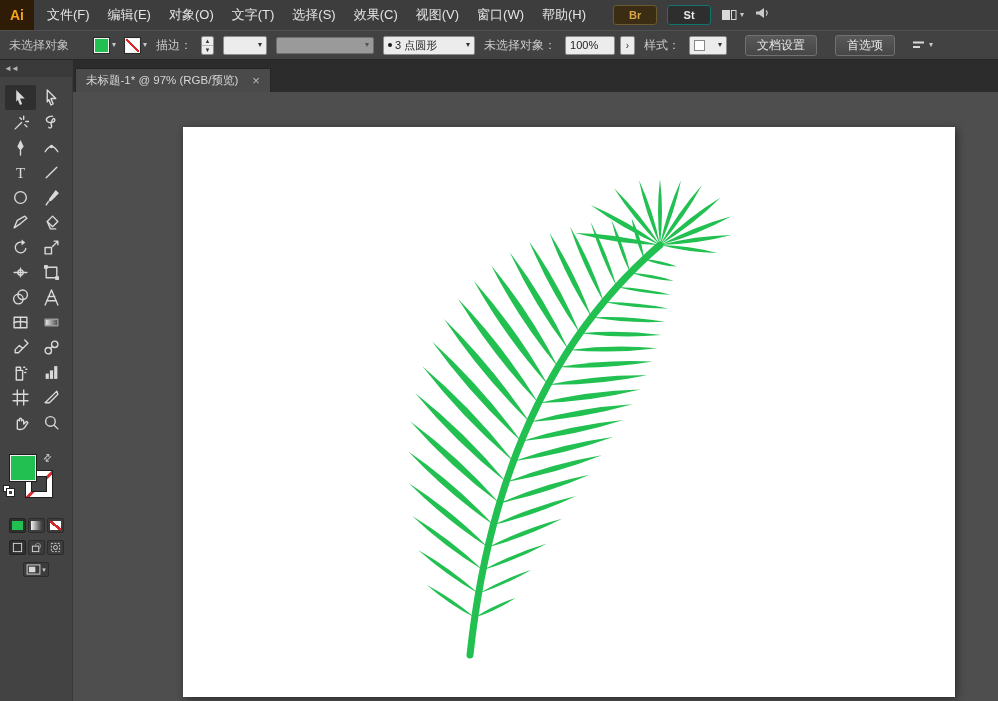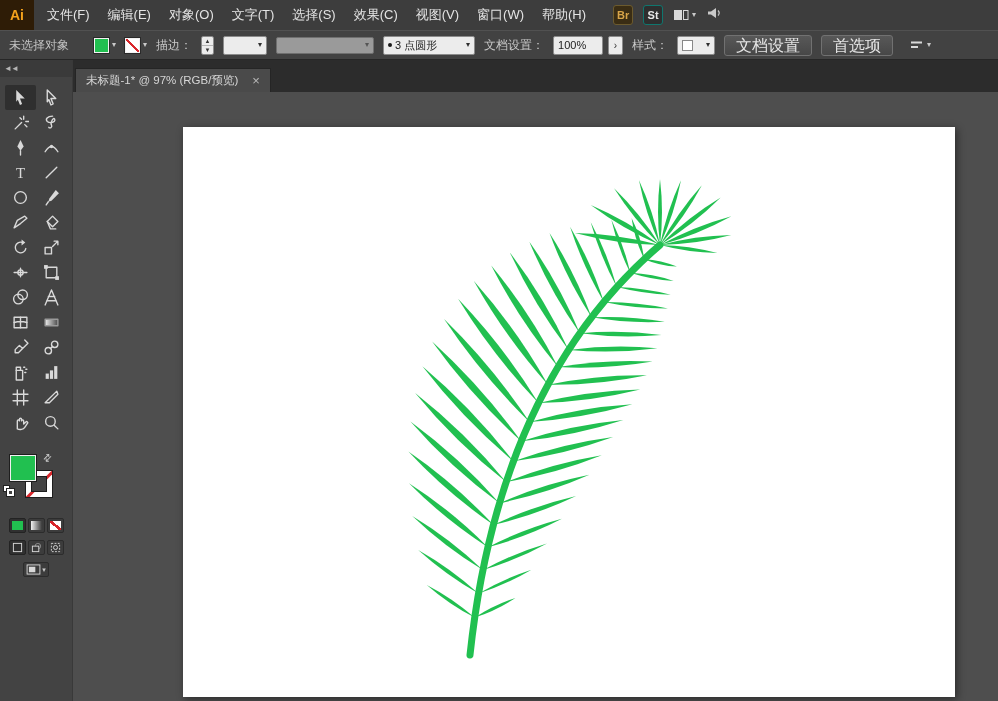--- a/index.html
+++ b/index.html
@@ -5,21 +5,21 @@
   * { margin:0; padding:0; box-sizing:border-box; }
   body { background:#2b2b2b; font-family:"Liberation Sans","DejaVu Sans",sans-serif; }
   #app { position:relative; width:998px; height:701px; overflow:hidden; background:#4c1d95; user-select:none; }
 
   
   .menu-bar { position:absolute; top:0; left:0; right:0; height:30px; background:#3d3d3d; display:flex; align-items:stretch; }
   .logo { width:34px; display:flex; align-items:center; justify-content:center; background:#2e1c06; color:#f5a21c; font-weight:bold; font-size:14px; }
   .menus { display:flex; align-items:stretch; margin-left:4px; }
   .menu-item { display:flex; align-items:center; padding:0 9px; font-size:13px; color:#e4e4e4; cursor:default; }
   .topbar-group { display:flex; align-items:center; gap:10px; margin-left:18px; }
-  .sq-badge { width:20px; height:20px; border-radius:3px; display:flex; align-items:center; justify-content:center; font-size:11px; font-weight:bold; }
+  .sq-badge { width:44px; height:20px; border-radius:3px; display:flex; align-items:center; justify-content:center; font-size:11px; font-weight:bold; }
   .badge-br { background:#3a2d14; color:#d8a549; border:1px solid #6b5a2e; }
   .badge-st { background:#2e2e2e; color:#e8e8e8; border:1px solid #0f766e; }
   .workspace { display:flex; align-items:center; gap:3px; }
   .caret-dn { font-size:8px; color:#2f2f2f; line-height:1; }
   .caret-dn.light { color:#c9c9c9; }
 
   
   .control-bar { position:absolute; top:30px; height:30px; left:0; right:0; background:#424242; border-top:1px solid #515151; border-bottom:1px solid #262626; display:flex; align-items:center; gap:9px; padding:0 9px; font-size:12px; color:#c9c9c9; }
   .status { width:76px; color:#c2c2c2; white-space:nowrap; }
   .lbl { white-space:nowrap; }
@@ -30,21 +30,21 @@
   .stepper span { flex:1; background:#ececec; color:#333; font-size:6px; line-height:8px; text-align:center; }
   .stepper span + span { border-top:1px solid #b5b5b5; }
   .field { display:flex; align-items:center; height:19px; background:#ececec; border:1px solid #8b8b8b; border-radius:2px; color:#222; font-size:11px; padding:0 4px; gap:3px; white-space:nowrap; }
   .field .caret-dn { margin-left:auto; }
   .w42{width:44px} .w100{width:92px} .w48{width:50px} .w36{width:38px}
   .profile-field { width:98px; height:17px; background:#9a9a9a; border:1px solid #6f6f6f; border-radius:2px; display:flex; align-items:center; justify-content:flex-end; padding-right:4px; }
   .profile-field .caret-dn { color:#555; }
   .brush-dot { width:4px; height:4px; background:#1a1a1a; border-radius:50%; }
   .flyout { width:15px; height:19px; margin-left:-4px; background:#ececec; border:1px solid #8b8b8b; border-radius:2px; color:#333; font-size:10px; display:flex; align-items:center; justify-content:center; }
   .style-chip { width:11px; height:11px; background:#fff; border:1px solid #888; }
-  .ctrl-btn { height:21px; padding:0 11px; margin-left:0; background:linear-gradient(#585858,#474747); border:1px solid #717171; border-radius:3px; color:#e6e6e6; font-size:16px; font-family:inherit; }
+  .ctrl-btn { height:21px; padding:0 11px; margin-left:9px; background:linear-gradient(#585858,#474747); border:1px solid #717171; border-radius:3px; color:#e6e6e6; font-size:12px; font-family:inherit; }
   .align-widget { display:flex; align-items:center; gap:3px; margin-left:8px; }
 
   
   #tools { position:absolute; top:60px; left:0; width:73px; bottom:0; background:#434343; border-right:1px solid #393939; }
   .tools-header { height:17px; background:#3a3a3a; display:flex; align-items:center; padding-left:4px; color:#b5b5b5; font-size:8px; letter-spacing:-1px; }
   .tool-grid { display:grid; grid-template-columns:1fr 1fr; padding:8px 5px 0; }
   .tool-cell { height:25px; display:flex; align-items:center; justify-content:center; border-radius:2px; }
   .tool-cell.active { background:#2f2f2f; }
   .wells { position:relative; height:56px; margin-top:20px; }
   .fill-well { position:absolute; left:10px; top:0; width:26px; height:26px; border:1px solid #f0f0f0; outline:1px solid #1e1e1e; z-index:2; }
@@ -133,21 +133,21 @@
     <div class="profile-field">
       <span class="caret-dn">▾</span>
     </div>
 
     <div class="field w100">
       <span class="brush-dot"></span>
       <span>3 点圆形</span>
       <span class="caret-dn">▾</span>
     </div>
 
-    <span class="lbl">文档设置：</span>
+    <span class="lbl">未选择对象：</span>
     <div class="field w48">
       <span>100%</span>
     </div>
     <div class="flyout">›</div>
 
     <span class="lbl">样式：</span>
     <div class="field w36">
       <span class="style-chip"></span>
       <span class="caret-dn">▾</span>
     </div>

